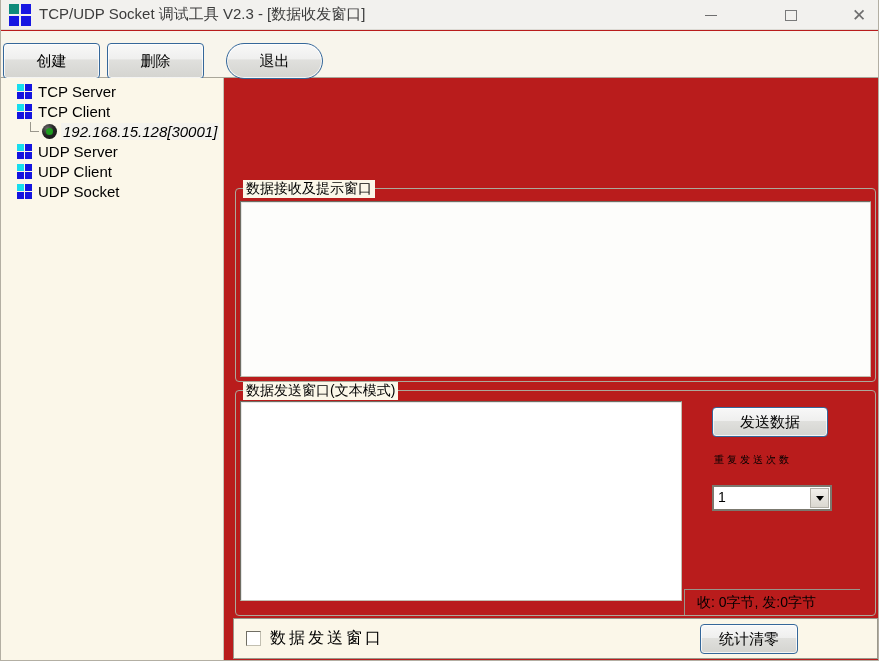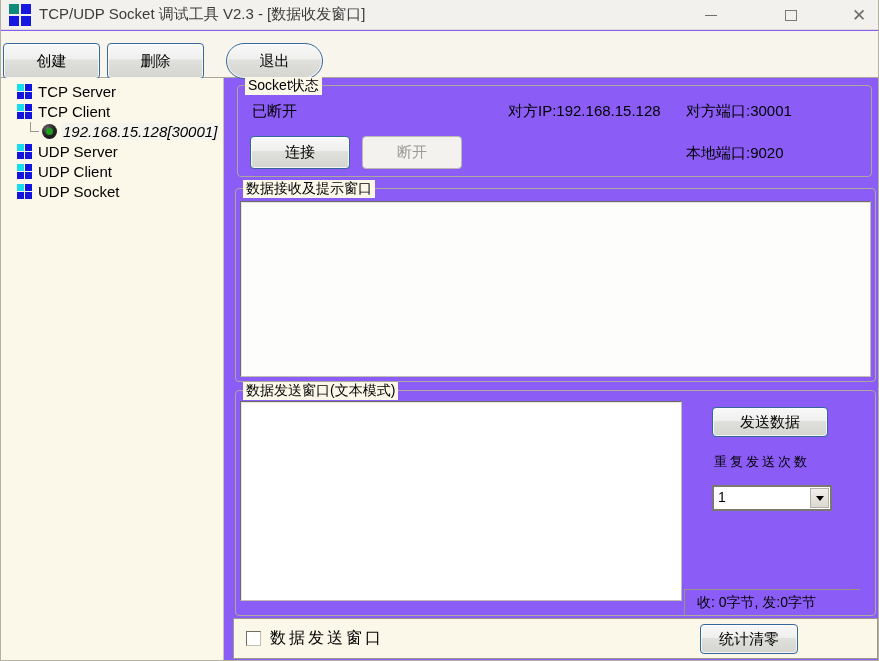--- a/index.html
+++ b/index.html
@@ -1,21 +1,21 @@
 <!DOCTYPE html>
 <html><head>
 <meta charset="utf-8">
 <style>
   * { margin:0; padding:0; box-sizing:border-box; }
   html,body { width:879px; height:661px; overflow:hidden; }
   body { font-family:"Liberation Sans","DejaVu Sans",sans-serif; }
 
   #window {
     position:relative; width:879px; height:661px;
-    background:#8b5cf6; border:1px solid #B3AFA3; border-top:none;
+    background:#b91c1c; border:1px solid #B3AFA3; border-top:none;
   }
 
   
   .titlebar {
     position:absolute; left:0; top:0; width:100%; height:30px;
     background:#F2F1EE; border-bottom:1px solid #DCDAD4;
     display:flex; align-items:center;
   }
   .app-icon { width:22px; height:22px; margin:0 8px; display:grid;
     grid-template-columns:1fr 1fr; grid-template-rows:1fr 1fr; gap:2px; }
@@ -94,21 +94,21 @@
     border-right:1px solid #C2BFB1; border-bottom:1px solid #C2BFB1;
     box-shadow:inset 1px 1px 0 rgba(0,0,0,.10);
   }
   .recv-area { position:absolute; left:4px; top:12px; width:631px; height:176px;
     resize:none; outline:none; font-family:inherit; font-size:14px; }
 
   .send-group { left:2px; top:312px; width:641px; height:226px; }
   .send-area { position:absolute; left:4px; top:10px; width:442px; height:200px;
     background:#FFFFFF; resize:none; outline:none; font-family:inherit; font-size:14px; }
   .send-btn { position:absolute; left:476px; top:16px; width:116px; height:30px; }
-  .repeat-label { position:absolute; left:478px; top:62px; font-size:13px;
+  .repeat-label { position:absolute; left:478px; top:62px; font-size:10px;
     letter-spacing:3px; white-space:nowrap; }
   .combo { position:absolute; left:476px; top:94px; width:120px; height:26px;
     background:#FFFFFF; border:2px solid #7B796F; }
   .combo-value { position:absolute; left:4px; top:2px; font-size:14px; }
   .combo-btn { position:absolute; right:1px; top:1px; bottom:1px; width:19px;
     background:linear-gradient(#F2F0EC,#DBD8D1); border:1px solid #B3B0A8;
     display:flex; align-items:center; justify-content:center; }
   .arrow-down { width:0; height:0; border-left:4px solid transparent;
     border-right:4px solid transparent; border-top:5px solid #000; }
   .stats-box { position:absolute; left:448px; bottom:0; width:176px; height:26px;
@@ -204,29 +204,20 @@
           <span class="sq"></span>
           <span class="sq"></span>
           <span class="sq"></span>
         </span>
       <span>UDP Socket</span>
     </div>
   </div>
 
   <div class="content">
 
-    <div class="groupbox socket-group">
-      <span class="group-label">Socket状态</span>
-      <span class="status-text">已断开</span>
-      <span class="peer-ip">对方IP:192.168.15.128</span>
-      <span class="peer-port">对方端口:30001</span>
-      <button class="btn7 btn-connect">连接</button>
-      <button class="btn7 disabled btn-disconnect">断开</button>
-      <span class="local-port">本地端口:9020</span>
-    </div>
 
     <div class="groupbox recv-group">
       <span class="group-label">数据接收及提示窗口</span>
       <textarea class="sunken recv-area" style=""></textarea>
     </div>
 
     <div class="groupbox send-group">
       <span class="group-label">数据发送窗口(文本模式)</span>
       <textarea class="sunken send-area" style=""></textarea>
       <button class="btn7 send-btn">发送数据</button>

